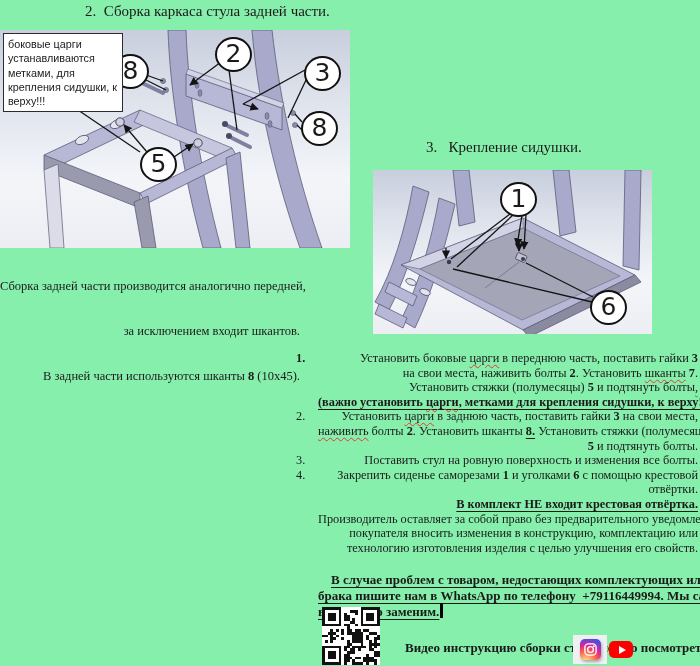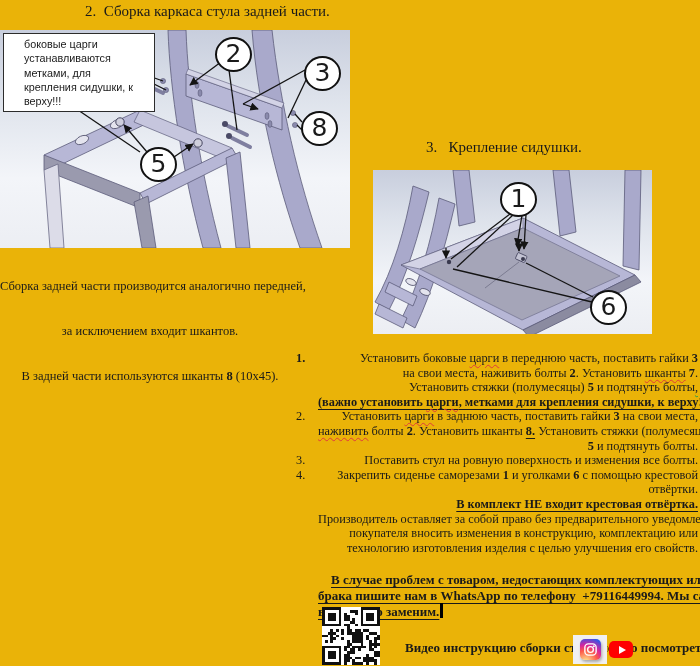--- a/index.html
+++ b/index.html
@@ -1,26 +1,26 @@
 <!DOCTYPE html>
 <html><head>
 <meta charset="utf-8">
 <style>
   html,body{margin:0;padding:0;background:#fff;}
-  #page{position:relative;width:700px;height:666px;background:#eab308;overflow:hidden;
+  #page{position:relative;width:700px;height:666px;background:#86efac;overflow:hidden;
         font-family:"Liberation Serif",serif;color:#1a1a1a;}
   .abs{position:absolute;}
   .title{font-size:15px;white-space:pre;}
   .diagram{background:linear-gradient(180deg,#c8cedd 0%,#dde2eb 30%,#f3f5f9 68%,#eceef3 100%);}
   .diagram svg.art{position:absolute;left:0;top:0;}
   .callout{position:absolute;left:3px;top:3px;width:110px;background:#fff;border:1px solid #2c2c2c;
-           padding:3px 20px;font-family:"Liberation Sans",sans-serif;font-size:10.8px;line-height:1.32;z-index:3;}
+           padding:3px 4px;font-family:"Liberation Sans",sans-serif;font-size:10.8px;line-height:1.32;z-index:3;}
   .balloon{position:absolute;width:33px;height:31px;border:2.4px solid #111;border-radius:50%;background:#fff;
            font-family:"DejaVu Sans",sans-serif;font-size:25px;line-height:29px;text-align:center;z-index:2;}
-  .caption{width:300px;text-align:center;font-size:12.5px;line-height:15px;white-space:pre;}
+  .caption{width:300px;text-align:right;font-size:12.5px;line-height:15px;white-space:pre;}
   .instr{width:406px;font-size:12.3px;line-height:14.6px;}
   .item{position:relative;}
   .item .num{position:absolute;left:4px;top:0;}
   .item .ibody{margin-left:26px;white-space:pre;text-align:right;}
   .b{font-weight:bold;}
   .u{text-decoration:underline;text-decoration-thickness:1px;text-underline-offset:2.5px;}
   .wavy-red{text-decoration:underline wavy #e03b3b;text-decoration-thickness:1px;text-underline-offset:2px;}
   .wavy-green{text-decoration:underline wavy #2f9e44;text-decoration-thickness:1px;text-underline-offset:2px;}
   .warning{font-size:13px;line-height:15.8px;white-space:pre;}
   .cursor{display:inline-block;width:3px;height:15px;background:#000;vertical-align:-2px;margin-left:1px;}

